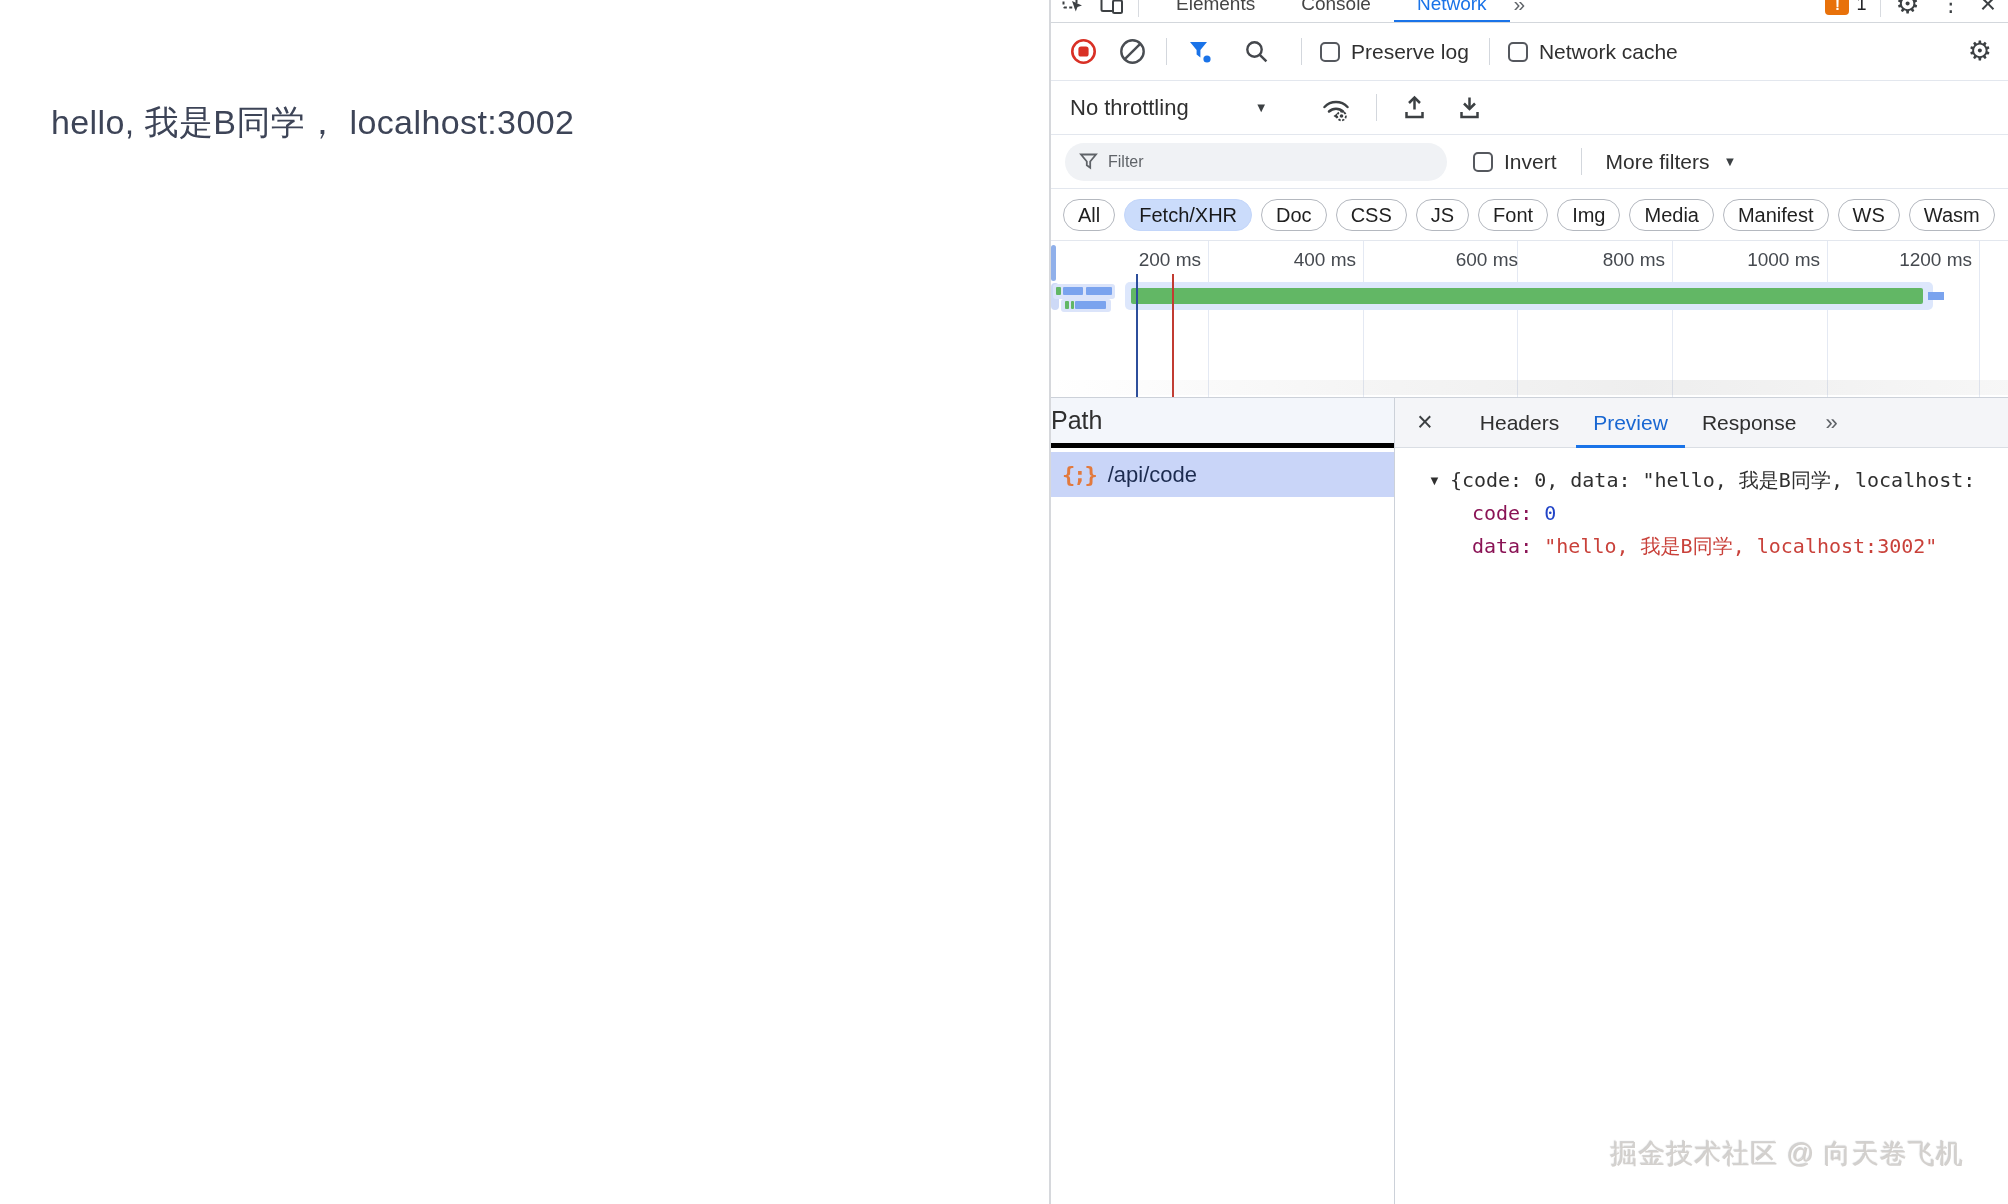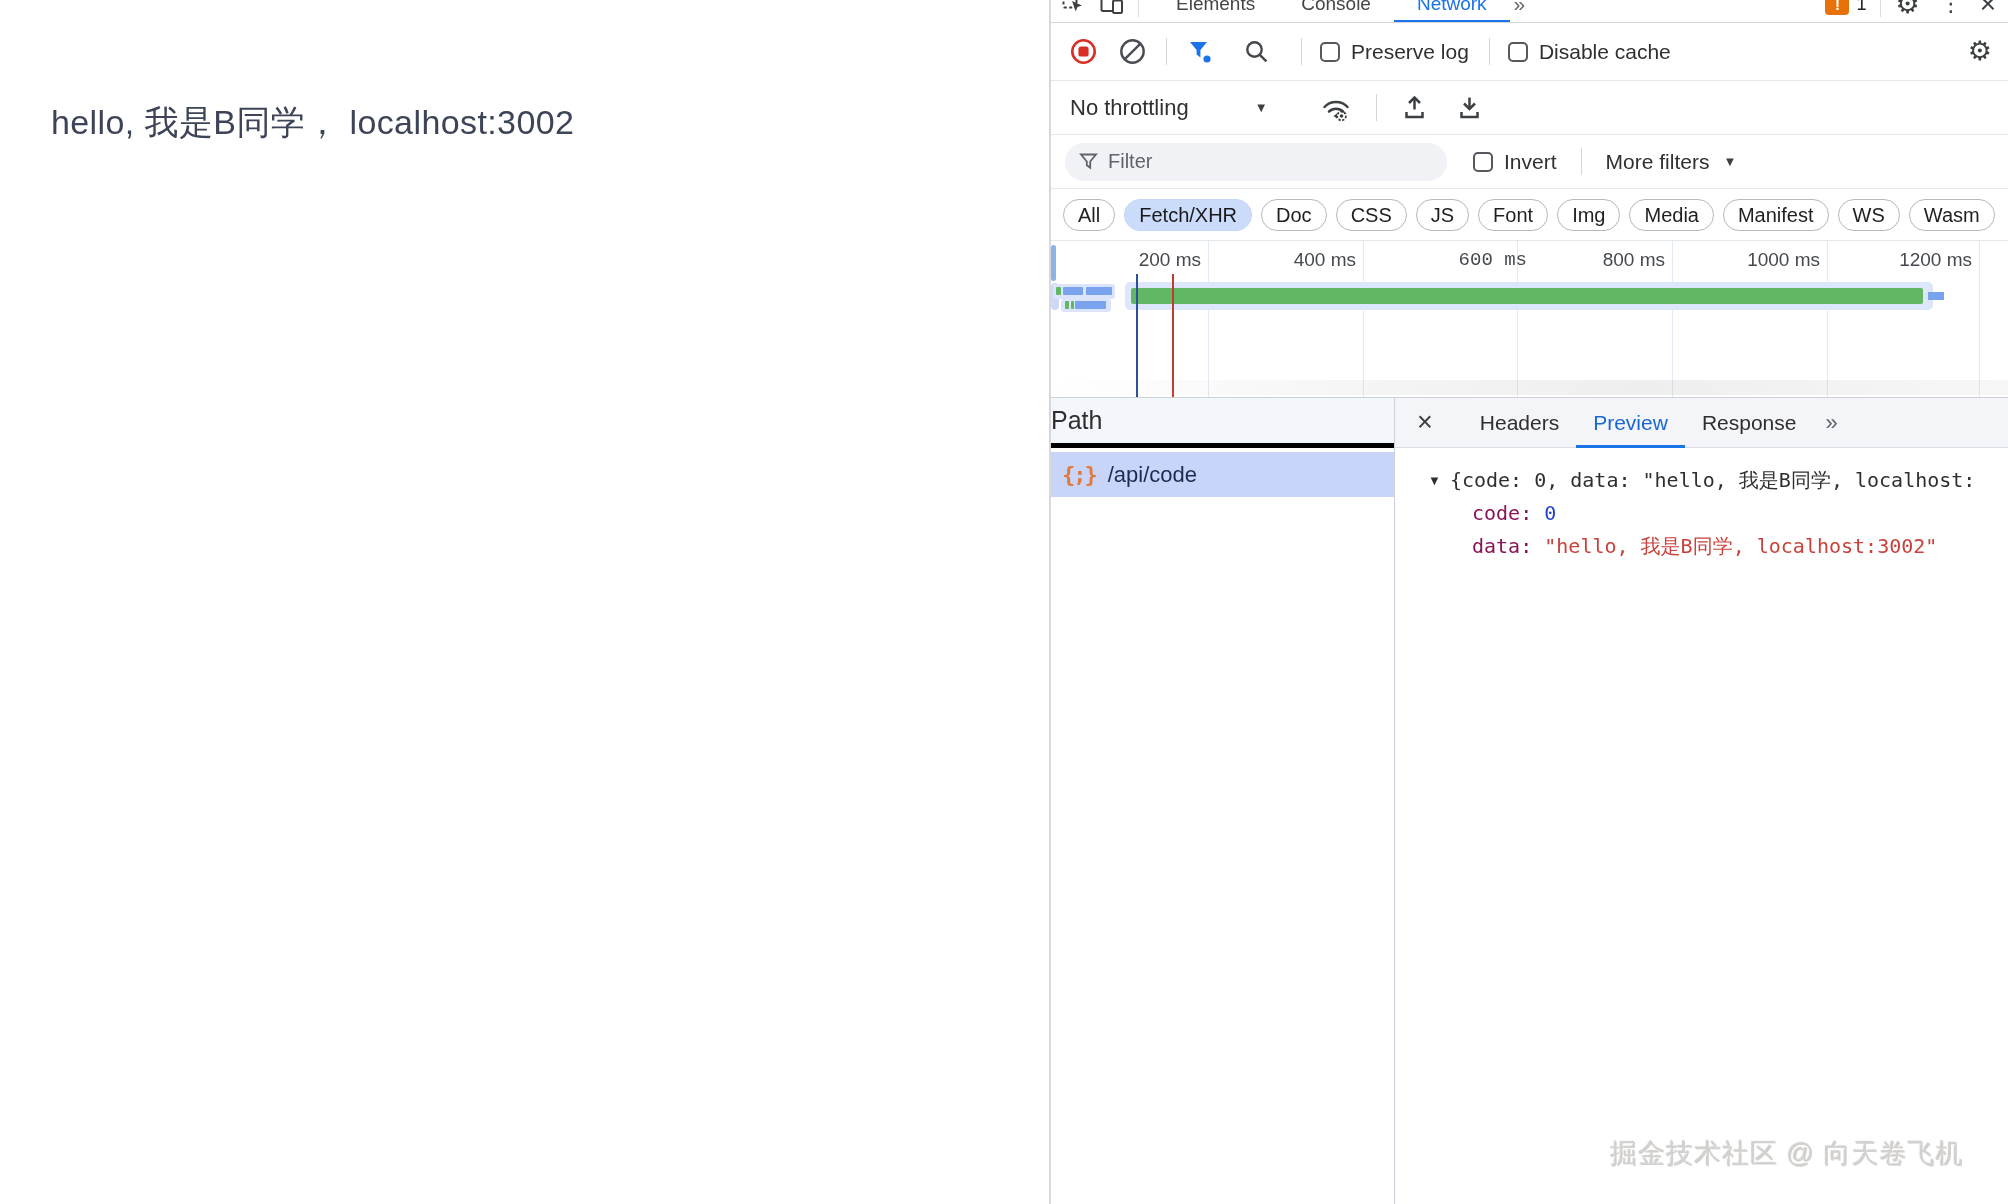--- a/index.html
+++ b/index.html
@@ -41,21 +41,21 @@
   .chk-label { font-size:21px; color:#303030; margin-left:11px; white-space:nowrap; }
   .spacer { flex:1; }
 
   .row-throttle { height:54px; padding:0 19px; }
   .throttle-text { font-size:22px; color:#303030; }
   .dd-arrow { font-size:13px; color:#3c4043; }
 
   .row-filter { height:54px; padding:0 14px; }
   .filter-pill { width:382px; height:38px; background:#f0f2f5; border-radius:19px;
                  display:flex; align-items:center; padding:0 14px; }
-  .filter-input { border:none; outline:none; background:transparent; font-size:20px; color:#3f4347;
+  .filter-input { border:none; outline:none; background:transparent; font-size:16px; color:#3f4347;
                   font-family:"Liberation Sans",sans-serif; margin-left:10px; width:290px; }
   .filter-input::placeholder { color:#5f6368; opacity:1; }
   .plain-label { font-size:21px; color:#303030; white-space:nowrap; }
 
   .row-chips { height:52px; padding:0 12px; gap:9px; overflow:hidden; white-space:nowrap; }
   .chip { flex:none; border:1px solid #b4b8bf; border-radius:16px; height:32px; line-height:30px;
           padding:0 14px; font-size:20px; color:#1f1f1f; background:#fff; }
   .chip.active { background:#cbdcfb; border-color:#c3d6fa; color:#18191b; }
 
   
@@ -175,21 +175,21 @@
         <svg width="25" height="25" viewBox="0 0 25 25">
           <circle cx="10.5" cy="10.5" r="7.2" fill="none" stroke="#44474c" stroke-width="2.4"></circle>
           <line x1="15.8" y1="15.8" x2="22.4" y2="22.4" stroke="#44474c" stroke-width="2.4"></line>
         </svg>
       </span>
       <span class="tool-div" style="margin:0 18px 0 32px;"></span>
       <span class="chk"></span>
       <span class="chk-label">Preserve log</span>
       <span class="tool-div" style="margin:0 18px 0 20px;"></span>
       <span class="chk"></span>
-      <span class="chk-label">Disable cache</span>
+      <span class="chk-label">Network cache</span>
       <span class="spacer"></span>
       <span class="glyph-btn gear-glyph">⚙</span>
     </div>
 
     <div class="dt-row row-throttle">
       <span class="throttle-text">No throttling</span>
       <span class="dd-arrow" style="margin-left:66px;">▼</span>
       <span style="margin-left:52px;">
         <svg width="32" height="28" viewBox="0 0 32 28">
           <path d="M4.5 13 a16 16 0 0 1 23 0" fill="none" stroke="#3c4043" stroke-width="2.5" stroke-linecap="round"></path>
@@ -249,21 +249,21 @@
     <div class="overview">
       <div class="gridline" style="left:157px;"></div>
       <div class="gridline" style="left:312px;"></div>
       <div class="gridline" style="left:466px;"></div>
       <div class="gridline" style="left:621px;"></div>
       <div class="gridline" style="left:776px;"></div>
       <div class="gridline" style="left:928px;"></div>
 
       <div class="tick" style="left:40px;">200 ms</div>
       <div class="tick" style="left:195px;">400 ms</div>
-      <div class="tick" style="left:366px;font-family:Liberation Mono, monospace;">600 ms</div>
+      <div class="tick" style="left:357px;">600 ms</div>
       <div class="tick" style="left:504px;">800 ms</div>
       <div class="tick" style="left:659px;">1000 ms</div>
       <div class="tick" style="left:811px;">1200 ms</div>
 
       <div class="ov-scroll-pill"></div>
       <div class="ov-blob"></div>
 
       <div class="halo" style="left:2px; top:43px; width:62px; height:15px;"></div>
       <div class="bar bar-green" style="left:5px; top:46px; width:5px; height:8px;"></div>
       <div class="bar bar-blue" style="left:12px; top:46px; width:20px; height:8px;"></div>

